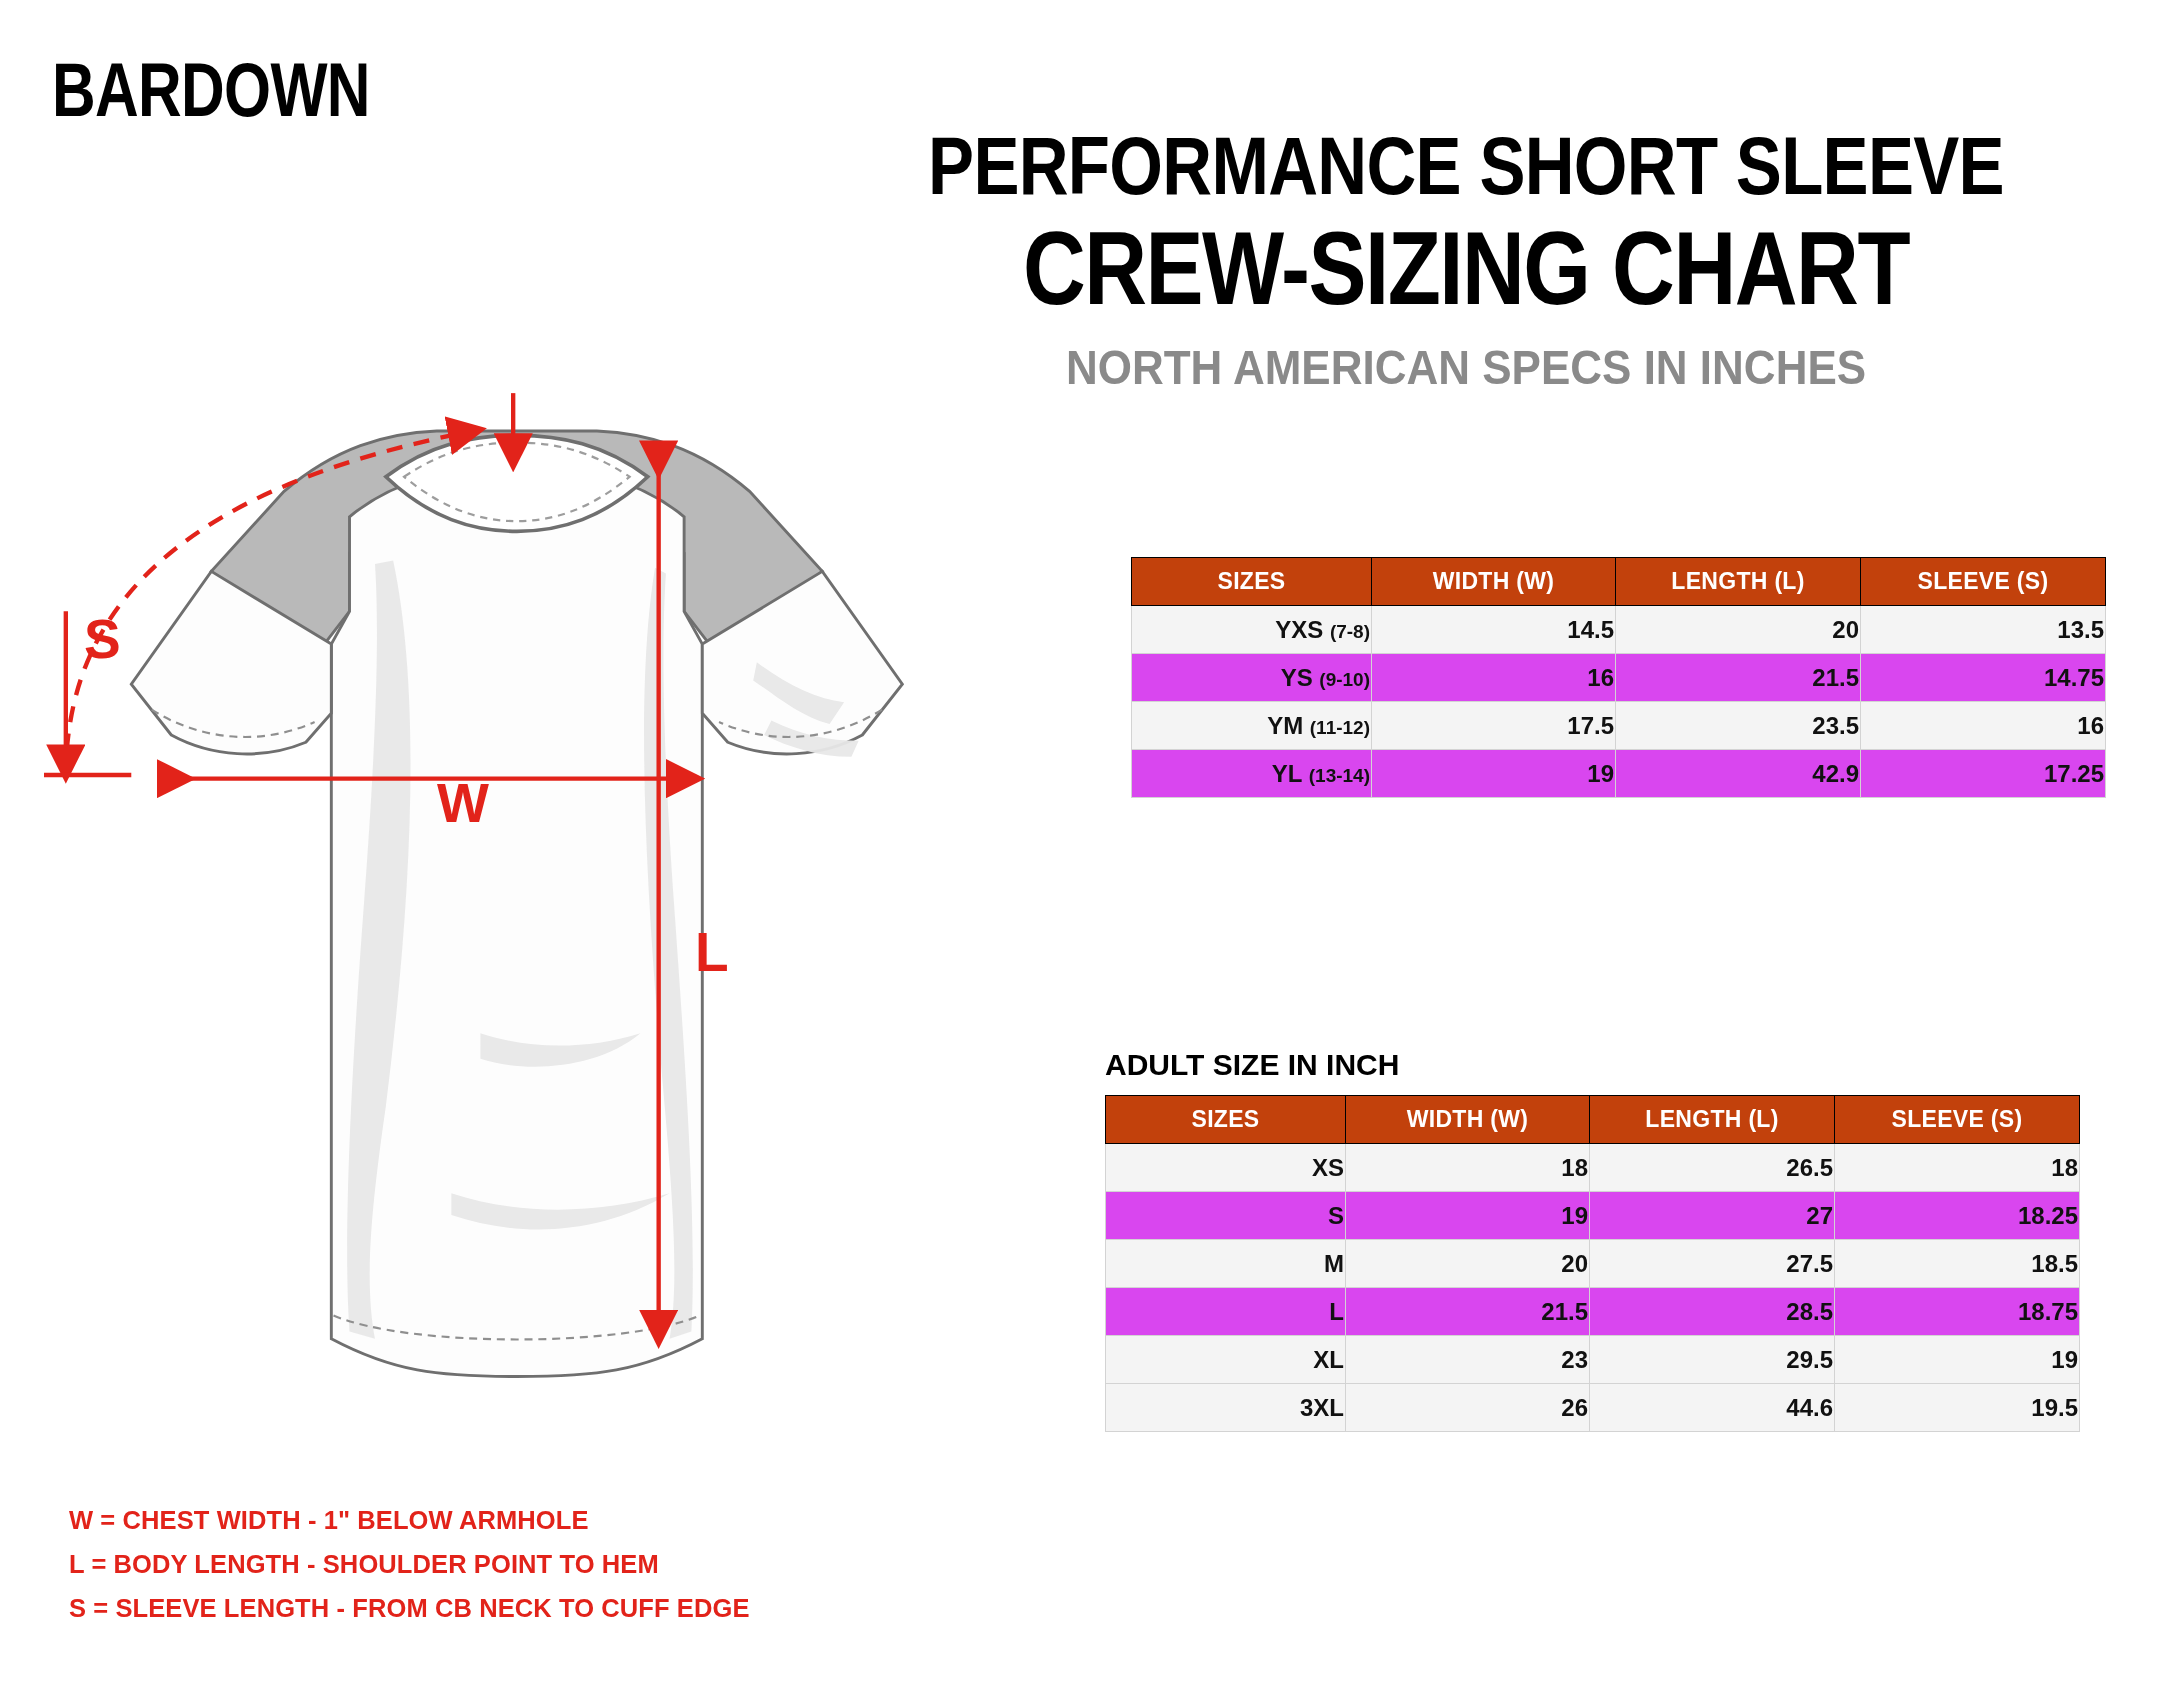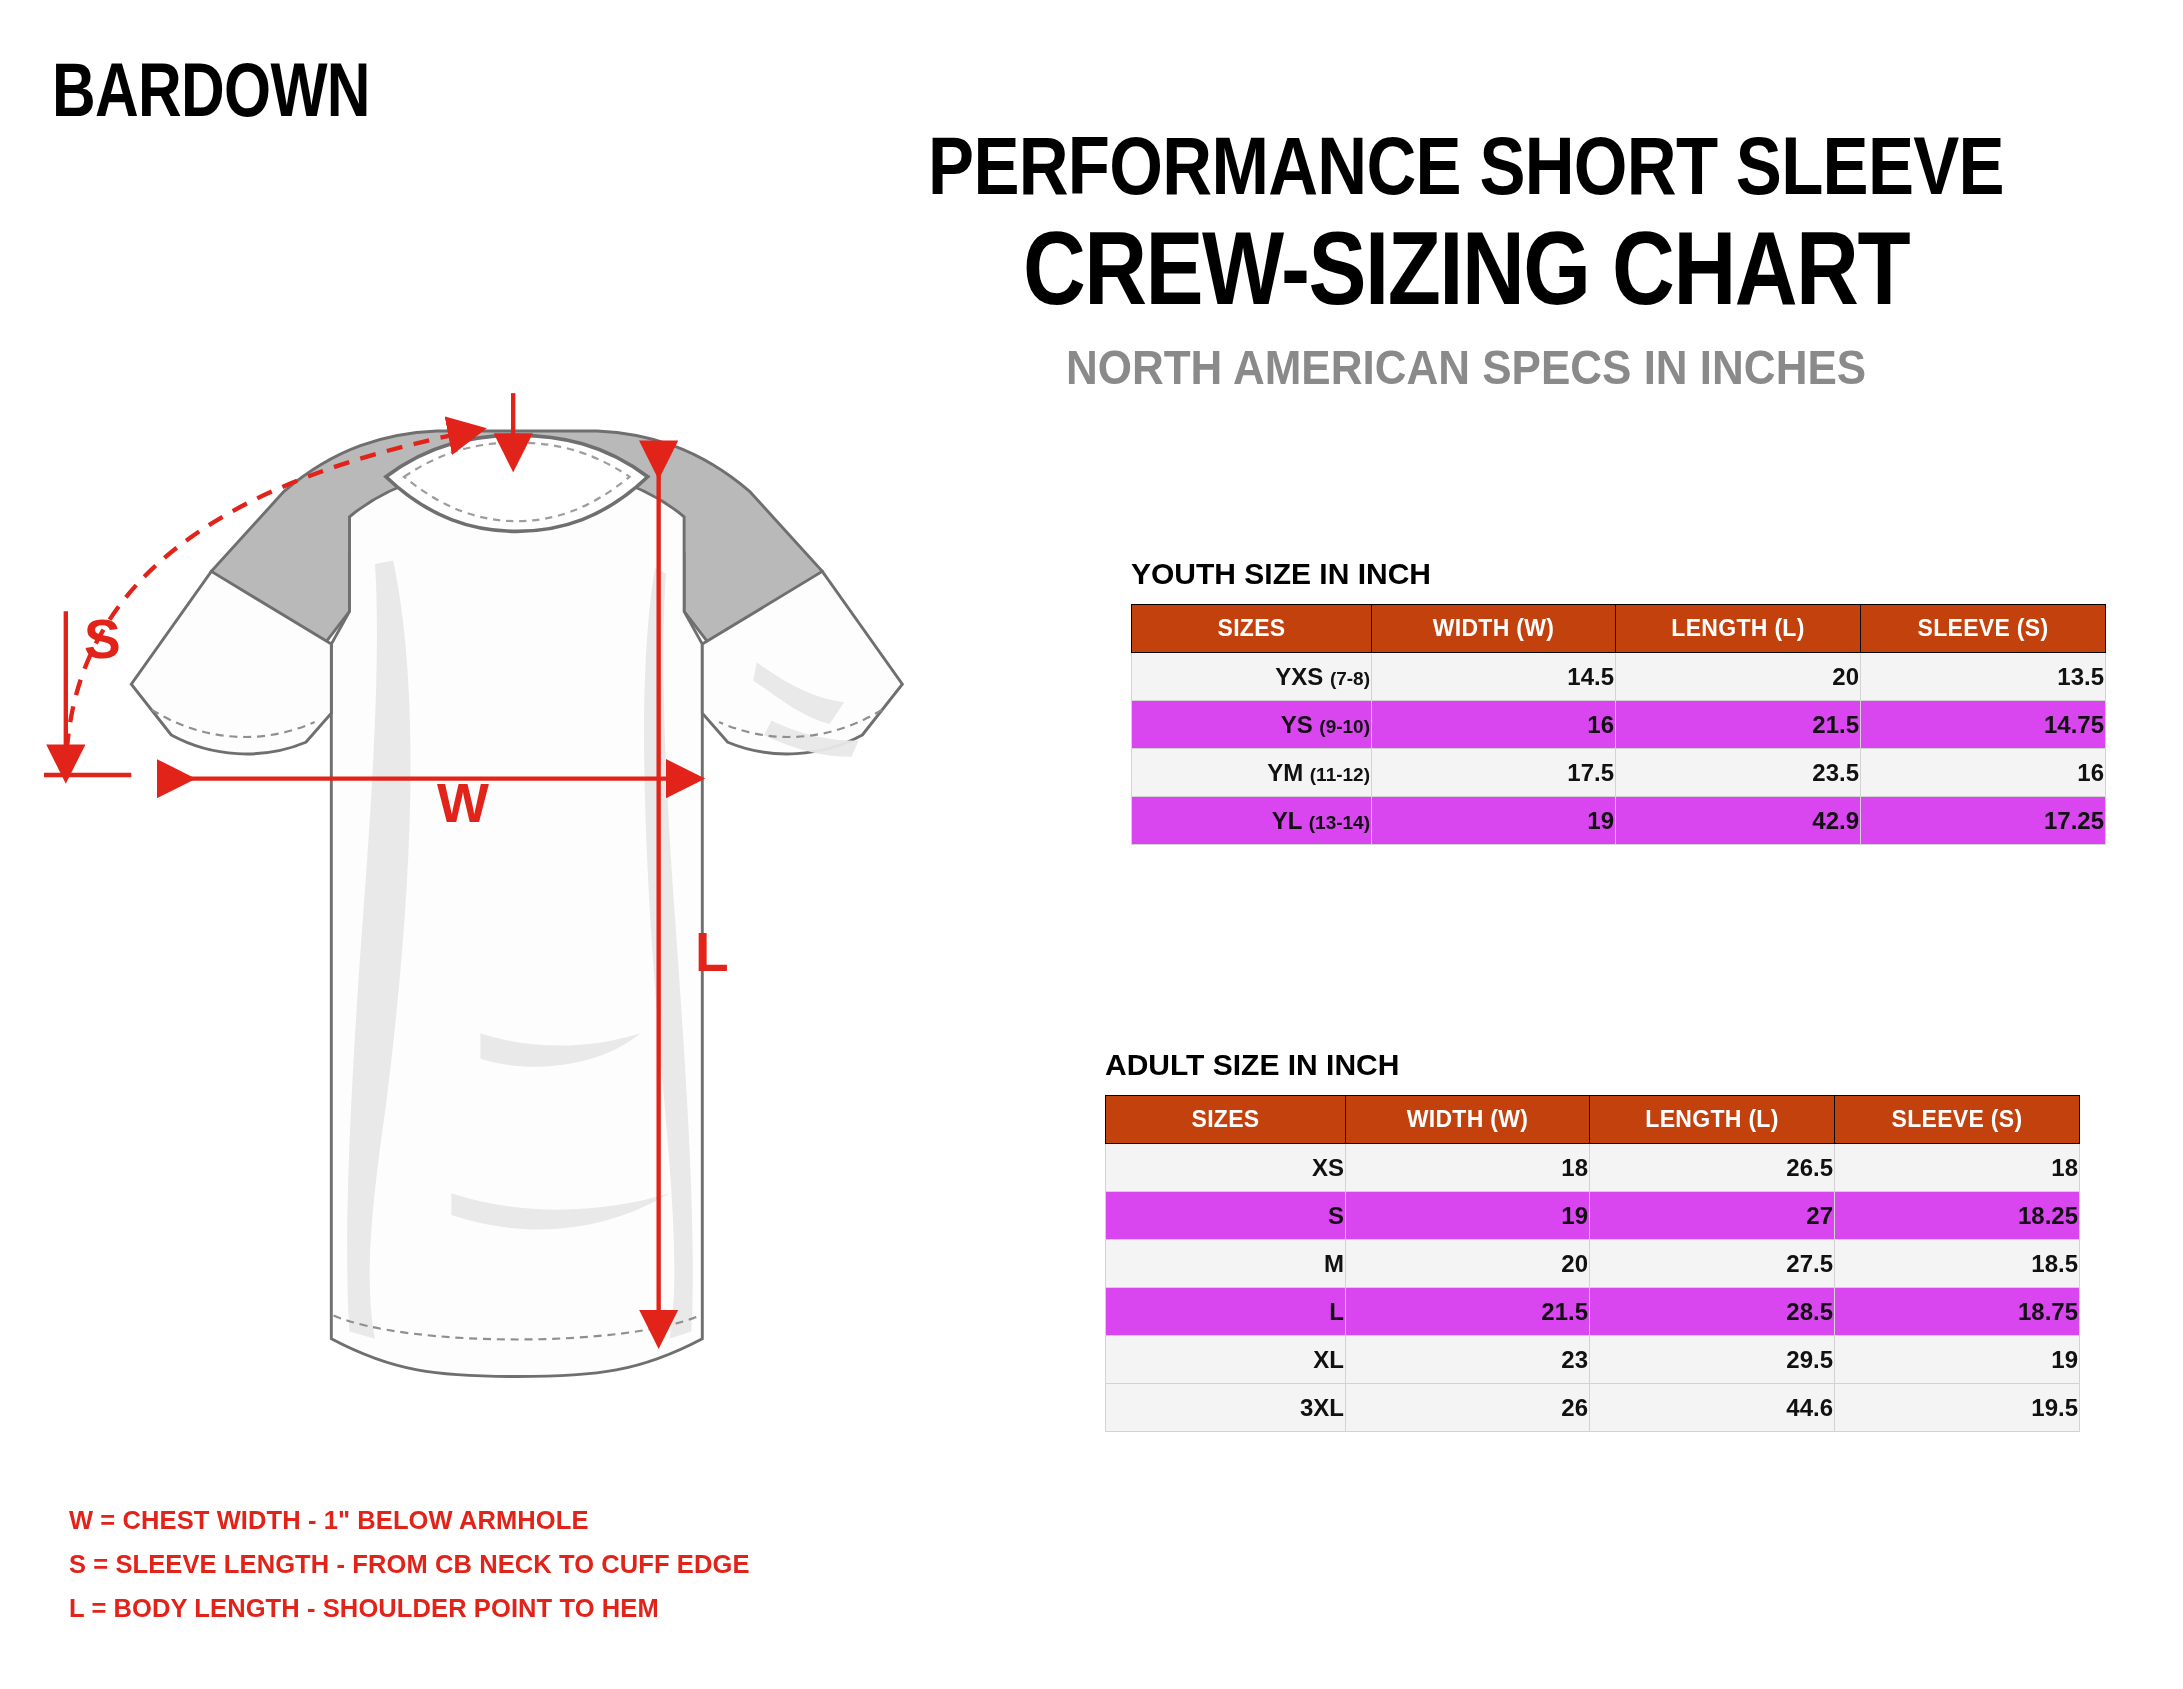--- a/index.html
+++ b/index.html
@@ -218,26 +218,25 @@
     </g>
   </svg>
 </div>
 
 <div class="meas-letter" id="letter-s">S</div>
 <div class="meas-letter" id="letter-w">W</div>
 <div class="meas-letter" id="letter-l">L</div>
 
 <div id="legend">
   <div>W = CHEST WIDTH - 1" BELOW ARMHOLE</div>
+  <div>L = BODY LENGTH - SHOULDER POINT TO HEM</div>
   <div>S = SLEEVE LENGTH - FROM CB NECK TO CUFF EDGE</div>
-  <div>L = BODY LENGTH - SHOULDER POINT TO HEM</div>
 </div>
 
 <div class="table-wrap" id="youth-table-wrap">
-  <div class="table-caption">YOUTH SIZE IN INCH</div>
   <table>
     <colgroup>
       <col class="c-size">
         <col class="c-w">
         <col class="c-l">
         <col class="c-s">
     </colgroup>
     <thead>
       <tr>
         <th>SIZES</th>

